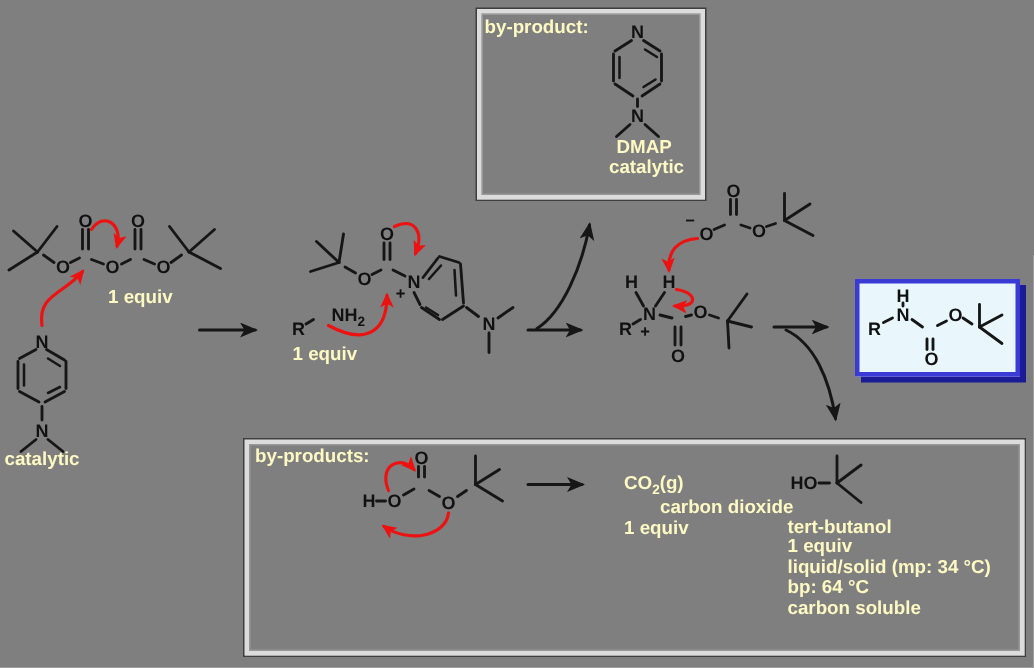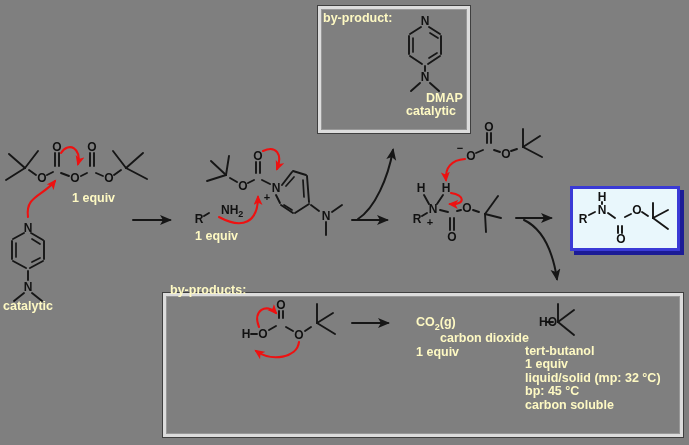--- a/index.html
+++ b/index.html
@@ -246,33 +246,33 @@
 
     <span class="atom" style="left:583px;top:219px">R</span>
     <span class="atom" style="left:602px;top:197px">H</span>
     <span class="atom" style="left:602px;top:210px">N</span>
     <span class="atom" style="left:621px;top:239px">O</span>
     <span class="atom" style="left:637px;top:210px">O</span>
 
     <span class="txt" style="left:323px;top:12px">by-product:</span>
     <span class="atom" style="left:425px;top:21px">N</span>
     <span class="atom" style="left:425px;top:77px">N</span>
-    <span class="txt" style="left:426px;top:92px">DMAP</span>
+    <span class="txt" style="left:411px;top:92px">DMAP</span>
     <span class="txt" style="left:406px;top:105px">catalytic</span>
 
-    <span class="txt" style="left:170px;top:284px">by-products:</span>
+    <span class="txt" style="left:170px;top:298px">by-products:</span>
     <span class="atom" style="left:246px;top:334px">H</span>
     <span class="atom" style="left:263px;top:334px">O</span>
     <span class="atom" style="left:281px;top:305px">O</span>
     <span class="atom" style="left:299px;top:335px">O</span>
 
     <span class="txt" style="left:416px;top:316px"><span>CO</span><sub>2</sub><span>(g)</span></span>
     <span class="txt" style="left:440px;top:332px">carbon dioxide</span>
     <span class="txt" style="left:416px;top:346px">1 equiv</span>
 
-    <span class="atom" style="left:548px;top:322px">HO</span>
+    <span class="atom" style="left:536px;top:322px">HO</span>
     <span class="txt" style="left:525px;top:345px">tert-butanol</span>
     <span class="txt" style="left:525px;top:358px">1 equiv</span>
-    <span class="txt" style="left:525px;top:372px">liquid/solid (mp: 32 °C)</span>
-    <span class="txt" style="left:525px;top:385px">bp: 45 °C</span>
+    <span class="txt" style="left:525px;top:372px">liquid/solid (mp: 34 °C)</span>
+    <span class="txt" style="left:525px;top:385px">bp: 64 °C</span>
     <span class="txt" style="left:525px;top:399px">carbon soluble</span>
   </div>
 </div>
 
 </body></html>

